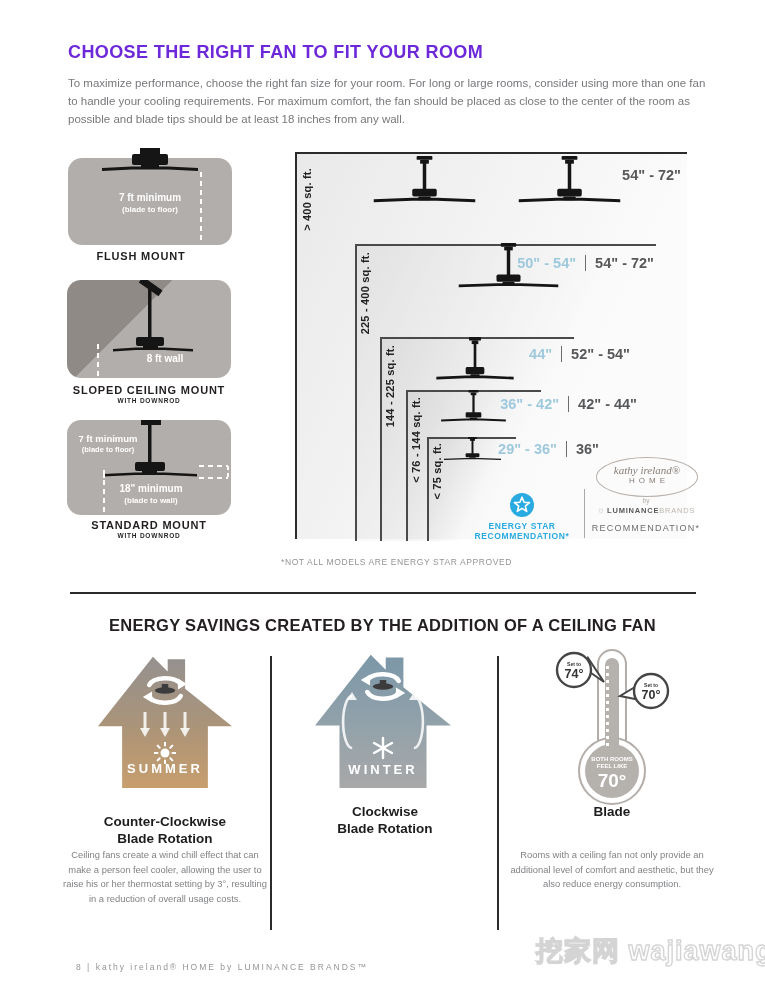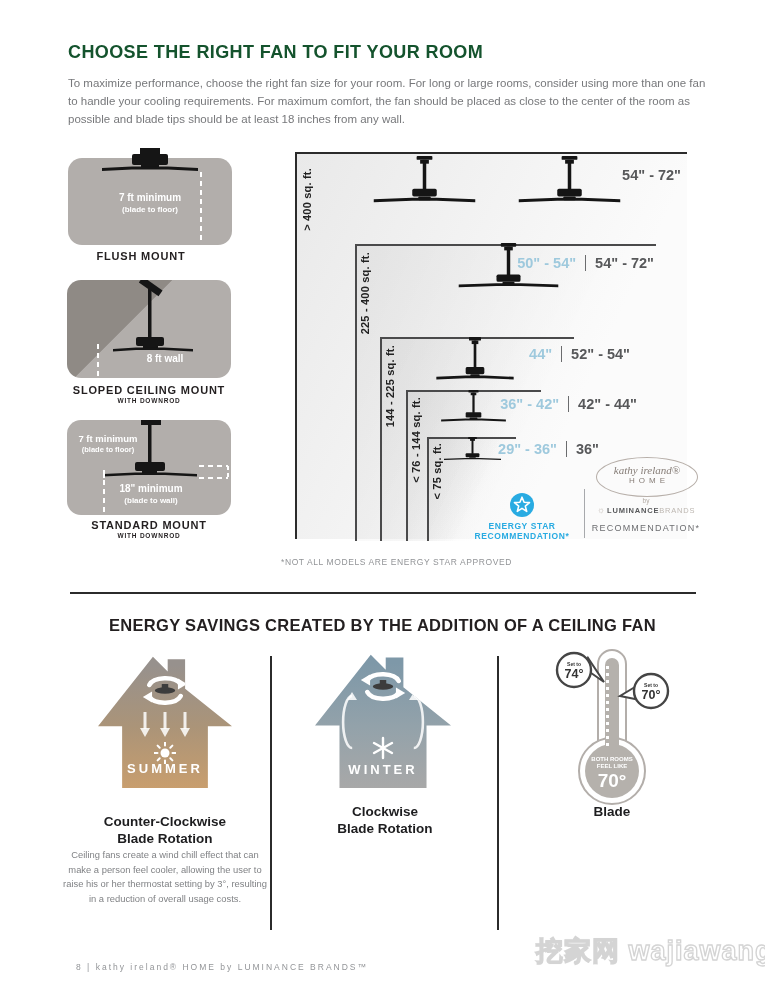--- a/index.html
+++ b/index.html
@@ -1,21 +1,21 @@
 <!DOCTYPE html>
 <html><head>
 <meta charset="utf-8">
 <style>
   html,body{margin:0;padding:0;background:#ffffff;}
   .page{position:relative;width:765px;height:990px;background:#ffffff;overflow:hidden;
         font-family:"Liberation Sans", sans-serif;color:#231f20;}
   .abs{position:absolute;}
 
   
-  .h1{left:68px;top:42px;width:660px;font-size:18px;font-weight:700;letter-spacing:.4px;color:#14532d;}
+  .h1{left:68px;top:42px;width:660px;font-size:18px;font-weight:700;letter-spacing:.4px;color:#6d28d9;}
   .intro{left:68px;top:74px;width:642px;font-size:11.5px;line-height:18px;color:#77787b;}
 
   
   .card{background:#b2aeab;border-radius:14px;}
   .card.sloped{background:linear-gradient(135deg,#8f8a85 40%,#b2aeab 40.4%);}
   .card-txt{position:absolute;width:100%;text-align:center;color:#fff;font-weight:700;}
   .mt-label{font-size:11px;font-weight:700;letter-spacing:.8px;text-align:center;color:#231f20;}
   .mt-sub{font-size:6.5px;font-weight:700;letter-spacing:.8px;text-align:center;color:#231f20;}
 
   
@@ -298,17 +298,18 @@
   <div class="abs colbody" style="left:62px;top:848px;width:206px;">Ceiling fans create a wind chill effect that can make a person feel cooler, allowing the user to raise his or her thermostat setting by 3°, resulting in a reduction of overall usage costs.</div>
 
   <div class="abs colhead" style="left:282px;top:804px;width:206px;">
     <div>Clockwise</div>
     <div>Blade Rotation</div>
   </div>
 
   <div class="abs colhead" style="left:509px;top:804px;width:206px;">
     <div>Blade</div>
   </div>
+  <div class="abs colbody" style="left:509px;top:848px;width:206px;">Rooms with a ceiling fan not only provide an additional level of comfort and aesthetic, but they also reduce energy consumption.</div>
 
   <div class="abs footer" style="left:68px;top:962px;padding-left:8px;">8  |  kathy ireland® HOME by LUMINANCE BRANDS™</div>
   <div class="abs watermark" style="left:536px;top:933px;">挖家网 wajiawang.com</div>
 
 </div>
 
 </body></html>

